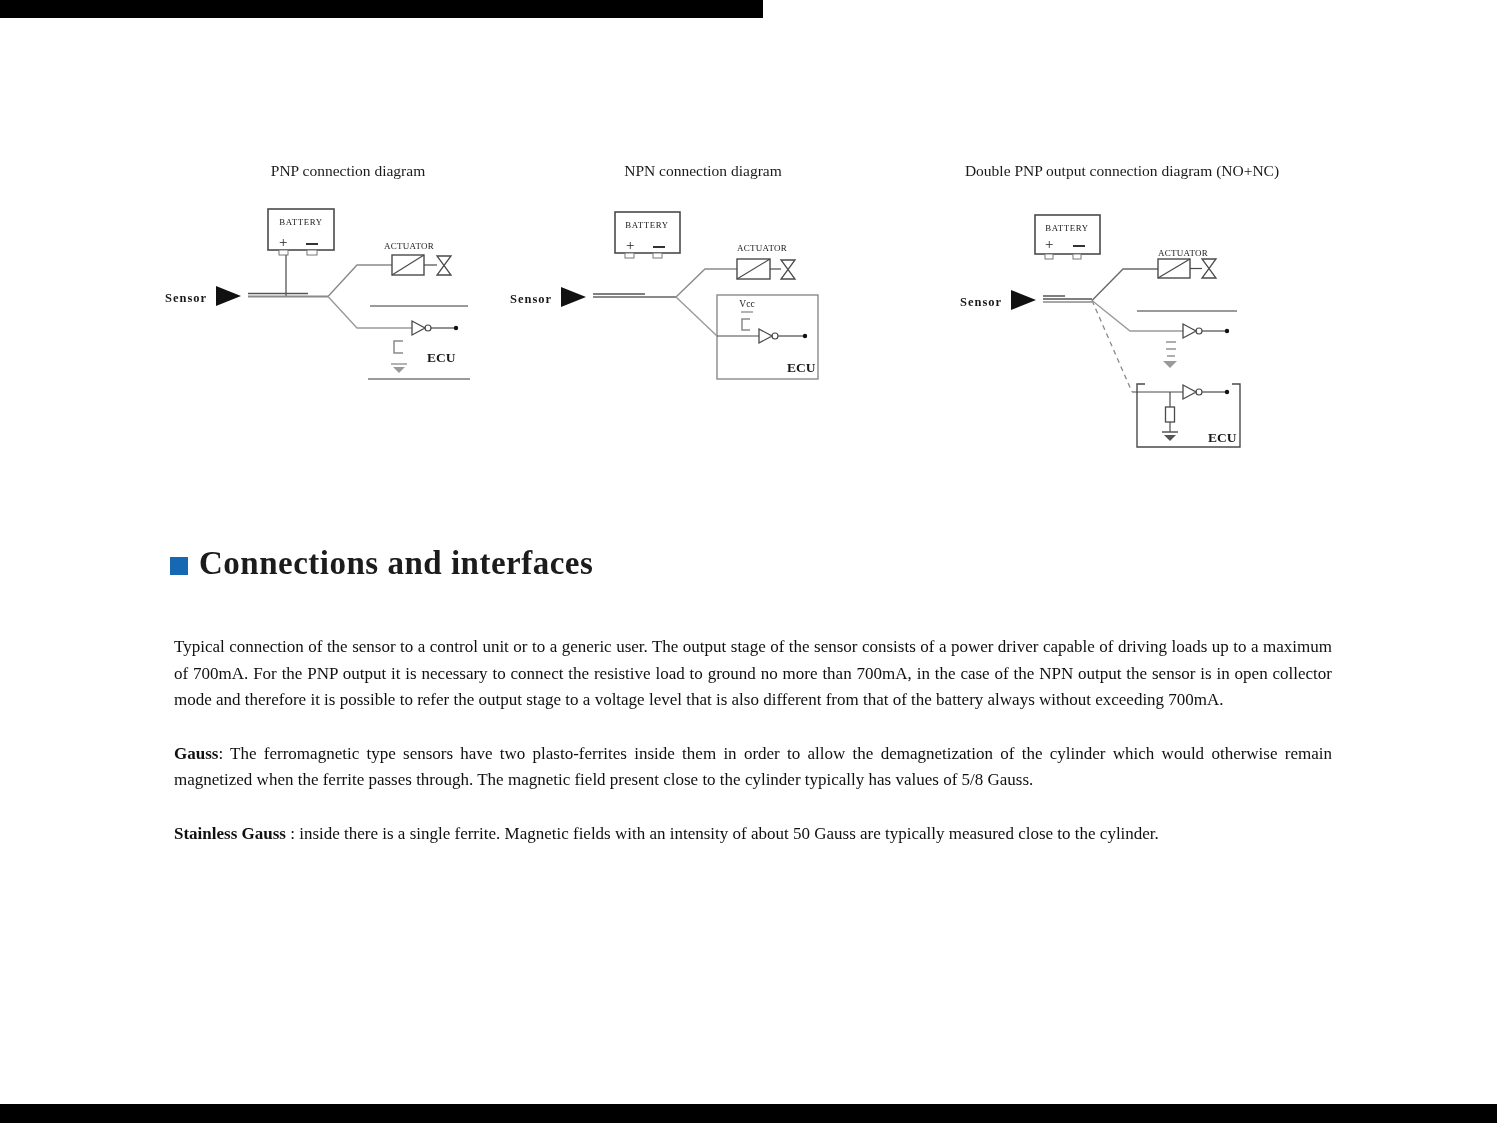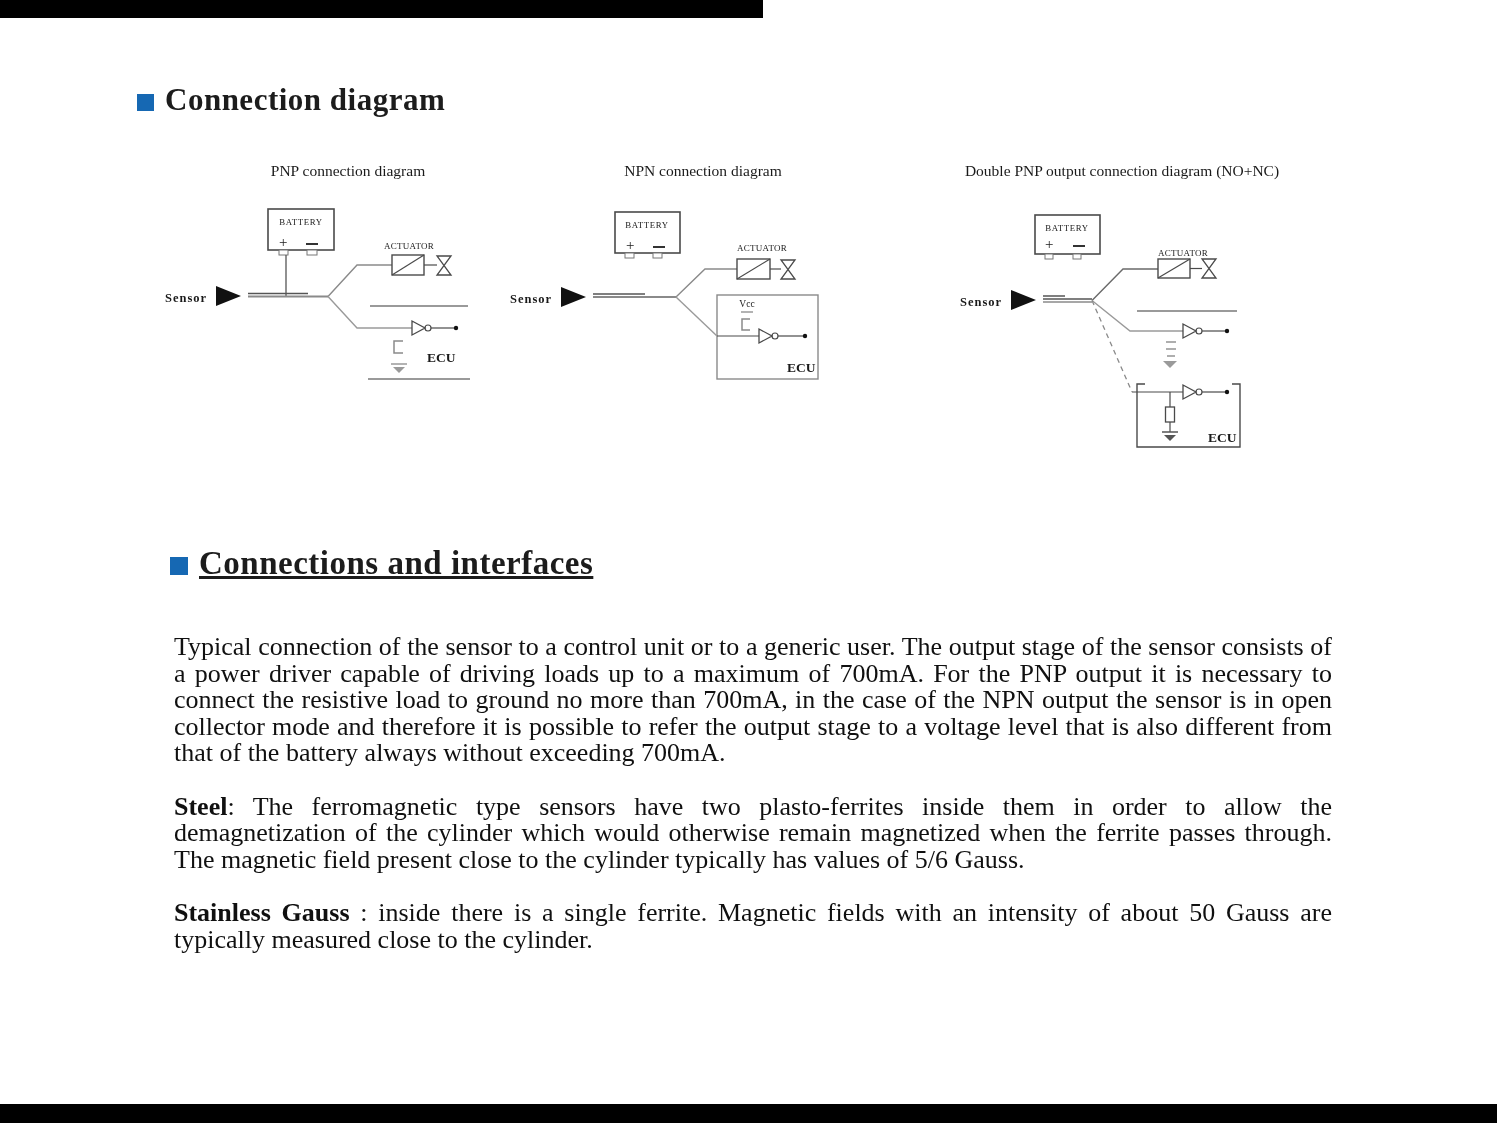--- a/index.html
+++ b/index.html
@@ -6,55 +6,51 @@
   .page {
     position:relative; width:1497px; height:1123px; background:#ffffff;
     overflow:hidden; font-family:"Liberation Serif","DejaVu Serif",serif;
   }
   .bar-top    { position:absolute; left:0; top:0;      width:763px;  height:18px; background:#000; }
   .bar-bottom { position:absolute; left:0; top:1104px; width:1497px; height:19px; background:#000; }
 
   .heading { position:absolute; display:flex; align-items:center; gap:11px;
              color:#1c1c1c; font-weight:bold; letter-spacing:0.5px; }
   .h1 { left:137px; top:82px;  font-size:31px; }
-  .h2 { left:170px; top:545px; font-size:33px;text-decoration:underline; }
+  .h2 { left:170px; top:545px; font-size:33px; }
   .sq { width:17px; height:17px; background:var(--accent,#1668b3); flex:0 0 auto; margin-top:4px; }
   .h2 .sq { width:18px; height:18px; }
 
   .diagram { position:absolute; }
   .dg-pnp    { left:160px; top:152px; }
   .dg-npn    { left:500px; top:152px; }
   .dg-double { left:930px; top:150px; }
 
   svg text { font-family:"Liberation Serif","DejaVu Serif",serif; fill:#1a1a1a; }
   .dg-title    { font-size:15.5px; }
   .lbl-small   { font-size:9px;   letter-spacing:0.3px; }
   .lbl-battery { font-size:8.8px; letter-spacing:0.6px; }
   .lbl-sensor  { font-size:12.5px; font-weight:bold; letter-spacing:1px; }
   .lbl-ecu     { font-size:13.5px; font-weight:bold; }
   .lbl-plus    { font-size:15px; }
   .lbl-vcc     { font-size:9.5px; }
 
   .textblock { position:absolute; left:174px; top:634px; width:1158px;
-               font-size:26px; line-height:26.5px; color:#101010; text-align:justify; }
+               font-size:17px; line-height:26.5px; color:#101010; text-align:justify; }
   .textblock p { margin:0 0 27px 0; }
   .term { font-weight:bold; }
 </style>
 </head>
 <body>
 
 <div class="page">
 
   <div class="bar-top"></div>
   <div class="bar-bottom"></div>
 
-  <div class="heading h1">
-    <span class="sq"></span>
-    <span>Connection diagram</span>
-  </div>
 
   <svg class="diagram dg-pnp" width="345" height="252" viewBox="0 0 345 252">
     <text class="dg-title" x="188" y="24" text-anchor="middle">PNP connection diagram</text>
 
     <g>
       <rect x="108" y="57" width="66" height="41" fill="#fff" stroke="#4a4a4a" stroke-width="1.6"></rect>
       <text class="lbl-battery" x="141" y="73" text-anchor="middle">BATTERY</text>
       <text class="lbl-plus" x="119" y="95">+</text>
       <line x1="146" y1="92" x2="158" y2="92" stroke="#333" stroke-width="2"></line>
       <rect x="119" y="98" width="9" height="5" fill="#fff" stroke="#777"></rect>
@@ -205,20 +201,20 @@
   <div class="heading h2">
     <span class="sq"></span>
     <span>Connections and interfaces</span>
   </div>
 
   <div class="textblock">
     <p>
       <span>Typical connection of the sensor to a control unit or to a generic user. The output stage of the sensor consists of a power driver capable of driving loads up to a maximum of 700mA. For the PNP output it is necessary to connect the resistive load to ground no more than 700mA, in the case of the NPN output the sensor is in open collector mode and therefore it is possible to refer the output stage to a voltage level that is also different from that of the battery always without exceeding 700mA.</span>
     </p>
     <p>
-      <span class="term">Steel</span><span>: The ferromagnetic type sensors have two plasto-ferrites inside them in order to allow the demagnetization of the cylinder which would otherwise remain magnetized when the ferrite passes through. The magnetic field present close to the cylinder typically has values of 5/6 Gauss.</span>
+      <span class="term">Gauss</span><span>: The ferromagnetic type sensors have two plasto-ferrites inside them in order to allow the demagnetization of the cylinder which would otherwise remain magnetized when the ferrite passes through. The magnetic field present close to the cylinder typically has values of 5/8 Gauss.</span>
     </p>
     <p>
       <span class="term">Stainless Gauss</span><span> : inside there is a single ferrite. Magnetic fields with an intensity of about 50 Gauss are typically measured close to the cylinder.</span>
     </p>
   </div>
 
 </div>
 
 </body></html>

